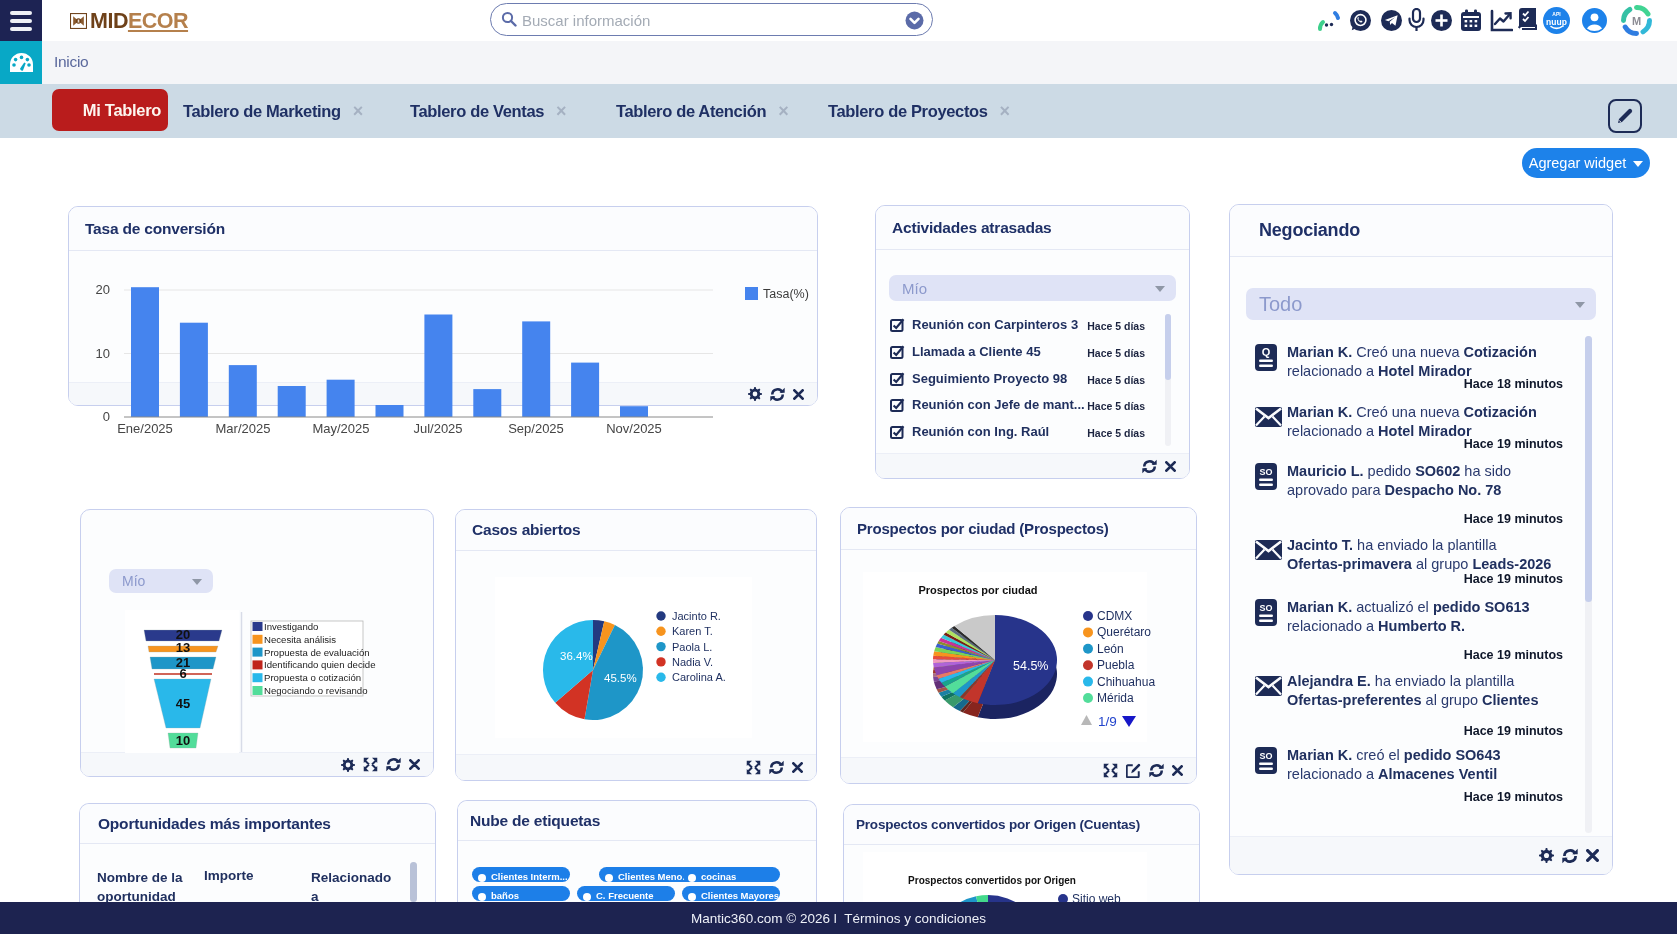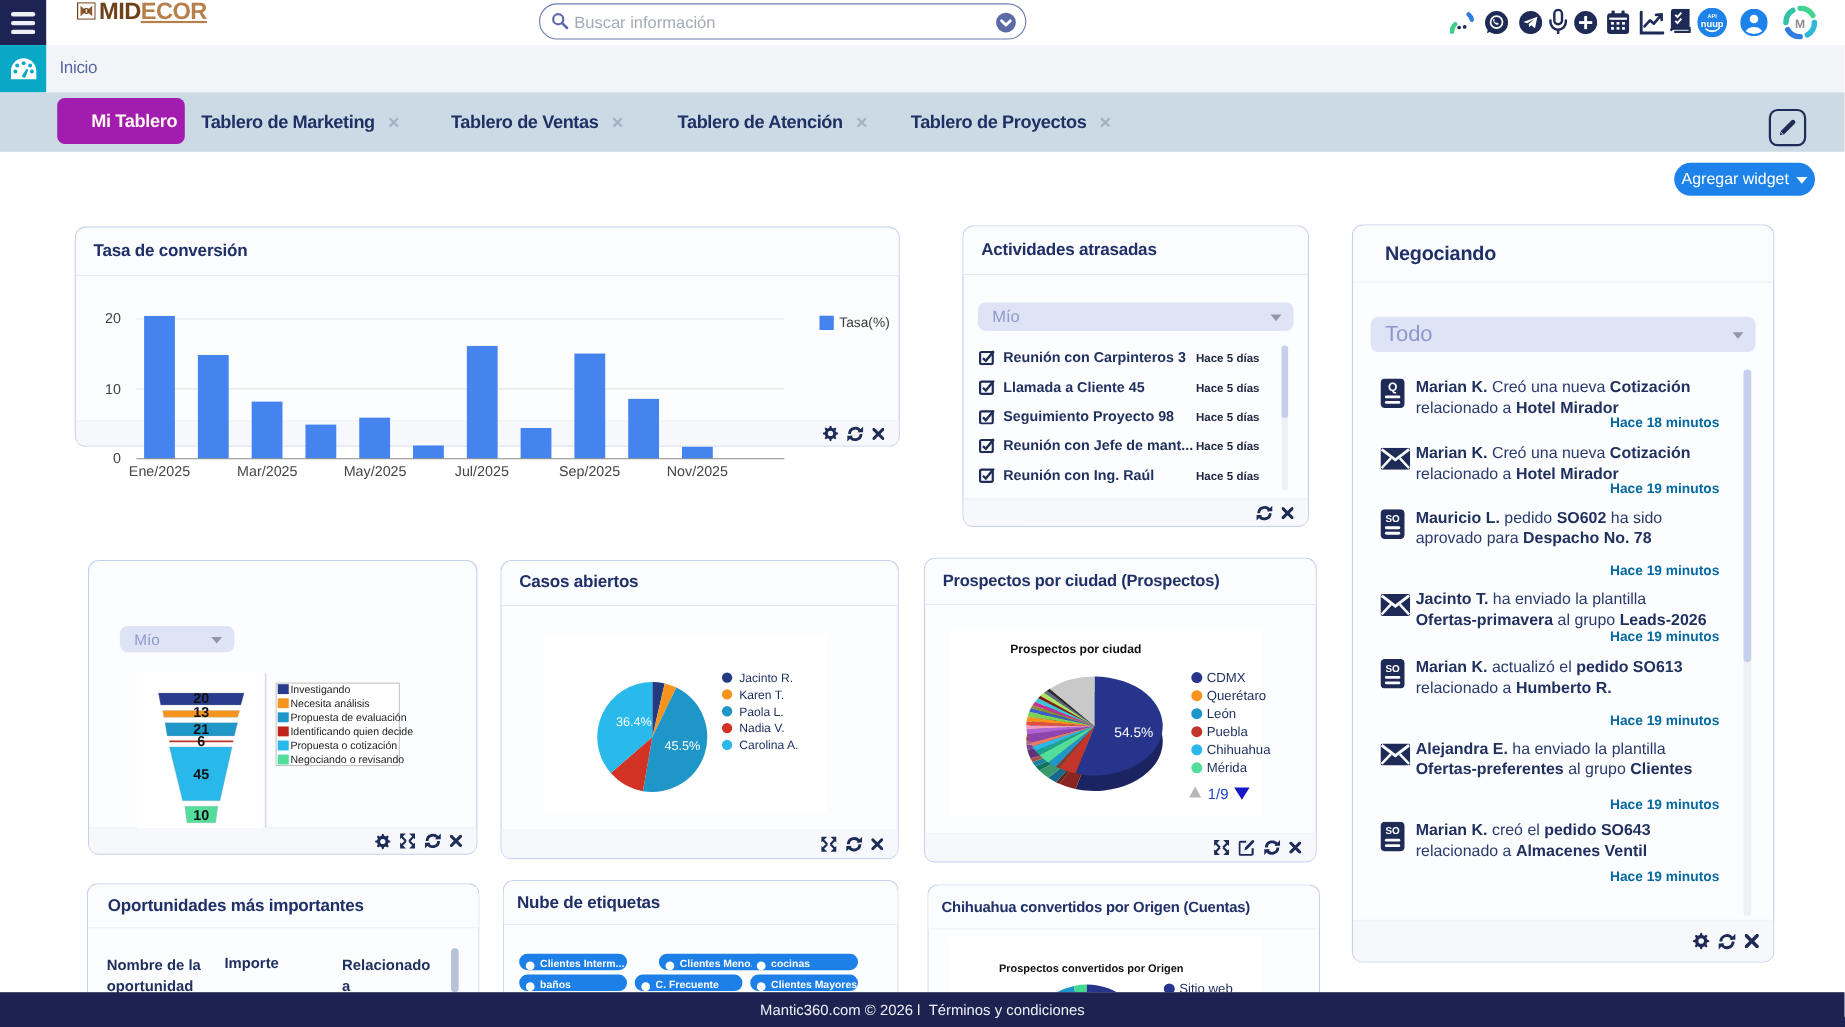--- a/index.html
+++ b/index.html
@@ -4,32 +4,32 @@
 <title>Mantic360</title>
 <style>
 *{margin:0;padding:0;box-sizing:border-box;}
 html,body{width:1677px;height:934px;overflow:hidden;}
 body{font-family:"Liberation Sans",sans-serif;background:#fff;position:relative;}
 .abs{position:absolute;}
 
 #topbar{position:absolute;left:0;top:0;width:1677px;height:41px;background:#fff;}
 #burger{position:absolute;left:0;top:0;width:42px;height:41px;background:#1d2353;}
 #burger div{position:absolute;left:10px;width:22px;height:3.6px;background:#eef0f6;border-radius:2px;}
-#logo{position:absolute;left:70px;top:0;height:20px;display:flex;align-items:center;justify-content:center;}
+#logo{position:absolute;left:70px;top:11px;height:20px;display:flex;align-items:center;justify-content:center;}
 #logo .t1{font-size:21.5px;font-weight:bold;color:#6e4119;letter-spacing:-0.5px;}
 #logo .t2{font-size:21.5px;font-weight:bold;color:#b5804c;letter-spacing:-0.5px;text-decoration:underline;}
 #search{position:absolute;left:490px;top:3px;width:443px;height:33px;border:1.6px solid #6d7cb0;border-radius:17px;background:#fff;}
 #search .ph{position:absolute;left:31px;top:8px;font-size:15px;color:#a4abb5;}
 
 #crumbrow{position:absolute;left:0;top:41px;width:1677px;height:43px;background:#f4f5f8;}
 #crumbsq{position:absolute;left:0;top:0;width:42px;height:43px;background:#08a8c6;}
 #crumbrow .txt{position:absolute;left:54px;top:12px;font-size:15.5px;letter-spacing:-0.3px;color:#5a689c;}
 
 #tabbar{position:absolute;left:0;top:84px;width:1677px;height:54px;background:#ccdae5;}
-.tab-active{position:absolute;left:52px;top:5px;width:116px;height:42px;background:#a21caf;border-radius:7px;color:#fdf6ef;font-size:16.5px;letter-spacing:-0.3px;font-weight:bold;display:flex;align-items:center;justify-content:center;padding-left:24px;}
+.tab-active{position:absolute;left:52px;top:5px;width:116px;height:42px;background:#b91c1c;border-radius:7px;color:#fdf6ef;font-size:16.5px;letter-spacing:-0.3px;font-weight:bold;display:flex;align-items:center;justify-content:center;padding-left:24px;}
 .tab{position:absolute;top:0;height:54px;display:flex;align-items:center;font-size:16.5px;letter-spacing:-0.35px;font-weight:bold;color:#1f3064;}
 .tab .x{color:#a5b1c2;font-size:18px;font-weight:bold;margin-left:12px;}
 #editbtn{position:absolute;left:1608px;top:99px;width:34px;height:34px;border:2.5px solid #1d2b56;border-radius:8px;background:transparent;}
 
 #addw{position:absolute;left:1522px;top:148px;width:128px;height:30px;background:#1d82ea;border-radius:15px;color:#fff;font-size:14.5px;display:flex;align-items:center;justify-content:center;gap:7px;}
 #addw .car{width:0;height:0;border-left:5px solid transparent;border-right:5px solid transparent;border-top:6px solid #fff;margin-top:1px;}
 
 .card{position:absolute;background:#fcfdfe;border:1.6px solid #c7cfee;border-radius:10px;}
 .chead{position:absolute;left:0;top:0;right:0;display:flex;align-items:center;padding-left:16px;font-weight:bold;color:#1f3067;border-bottom:1.6px solid #e4e8f4;background:#fbfcfe;border-radius:9px 9px 0 0;white-space:nowrap;overflow:hidden;letter-spacing:-0.2px;}
 .cfoot{position:absolute;left:0;bottom:0;right:0;background:#f6f8fb;border-top:1px solid #eceff7;border-radius:0 0 8px 8px;display:flex;align-items:center;justify-content:flex-end;gap:8px;padding-right:13px;}
@@ -38,21 +38,21 @@
 .scrt{position:absolute;background:#f0f1f5;border-radius:4px;}
 .scrb{position:absolute;background:#c6cfec;border-radius:4px;}
 
 .act-row{position:absolute;left:890px;display:flex;align-items:center;}
 .act-row .lbl{font-size:13px;font-weight:bold;color:#20305f;margin-left:7px;white-space:nowrap;}
 .act-time{position:absolute;font-size:10.5px;font-weight:bold;color:#1c2440;text-align:right;white-space:nowrap;}
 
 .feed-ic{position:absolute;left:1255px;}
 .feed-tx{position:absolute;left:1287px;width:276px;font-size:14.5px;line-height:18.5px;color:#2a3a6e;}
 .feed-tx b{color:#20305f;}
-.feed-tm{position:absolute;width:276px;left:1287px;text-align:right;font-size:12.5px;font-weight:bold;color:#0369a1;}
+.feed-tm{position:absolute;width:276px;left:1287px;text-align:right;font-size:12.5px;font-weight:bold;color:#0f172a;}
 
 .tag{position:absolute;height:15px;background:#1d7fe8;border-radius:8px;color:#fff;font-size:9.5px;font-weight:bold;display:flex;align-items:flex-end;padding-left:6px;white-space:nowrap;overflow:hidden;}
 .tag .dot{flex:0 0 8px;width:8px;height:8px;border-radius:50%;background:#fff;margin-right:5px;}
 
 #footer{position:absolute;left:0;top:902px;width:1677px;height:32px;background:#1d2350;z-index:50;display:flex;align-items:center;justify-content:center;color:#eef1f8;font-size:13.5px;}
 .ticon{display:inline-block;vertical-align:middle;}
 </style>
 </head>
 <body>
 
@@ -559,21 +559,21 @@
 <div class="card" style="left:457px;top:800px;width:360px;height:143px;border-bottom:none;border-radius:10px 10px 0 0">
 <div class="chead" style="height:40px;font-size:15.5px;padding-left:12px">Nube de etiquetas</div>
 </div>
 <div class="tag" style="left:472px;top:867px;width:98px"><span class="dot"></span>Clientes Interm...</div>
 <div class="tag" style="left:599px;top:867px;width:98px"><span class="dot"></span>Clientes Menores</div>
 <div class="tag" style="left:682px;top:867px;width:98px"><span class="dot"></span>cocinas</div>
 <div class="tag" style="left:472px;top:886px;width:98px"><span class="dot"></span>baños</div>
 <div class="tag" style="left:577px;top:886px;width:98px"><span class="dot"></span>C. Frecuente</div>
 <div class="tag" style="left:682px;top:886px;width:98px"><span class="dot"></span>Clientes Mayores</div>
 <div class="card" style="left:843px;top:804px;width:357px;height:139px;border-bottom:none;border-radius:10px 10px 0 0">
-<div class="chead" style="height:40px;font-size:13.5px;padding-left:12px">Chihuahua convertidos por Origen (Cuentas)</div>
+<div class="chead" style="height:40px;font-size:13.5px;padding-left:12px">Prospectos convertidos por Origen (Cuentas)</div>
 </div>
 <svg class="abs" style="left:845px;top:846px;z-index:5" width="353" height="56" viewBox="845 846 353 56">
 <rect x="863" y="852" width="284" height="50" fill="#fff"></rect>
 <text x="992" y="884" font-size="10" font-weight="bold" fill="#111" text-anchor="middle">Prospectos convertidos por Origen</text>
 <path d="M988.0 952.0 L951.36 908.34 A57.0 57.0 0 0 1 976.15 896.25 Z" fill="#1e96c8"></path>
     <path d="M988.0 952.0 L976.15 896.25 A57.0 57.0 0 0 1 988.00 895.00 Z" fill="#43d98c"></path>
     <path d="M988.0 952.0 L988.00 895.00 A57.0 57.0 0 0 1 1007.50 1005.56 Z" fill="#27348b"></path>
     <path d="M988.0 952.0 L1007.50 1005.56 A57.0 57.0 0 0 1 968.50 1005.56 Z" fill="#c2352b"></path>
     <path d="M988.0 952.0 L968.50 1005.56 A57.0 57.0 0 0 1 944.34 988.64 Z" fill="#f7941e"></path>
     <path d="M988.0 952.0 L944.34 988.64 A57.0 57.0 0 0 1 931.87 942.10 Z" fill="#29b8ea"></path>

